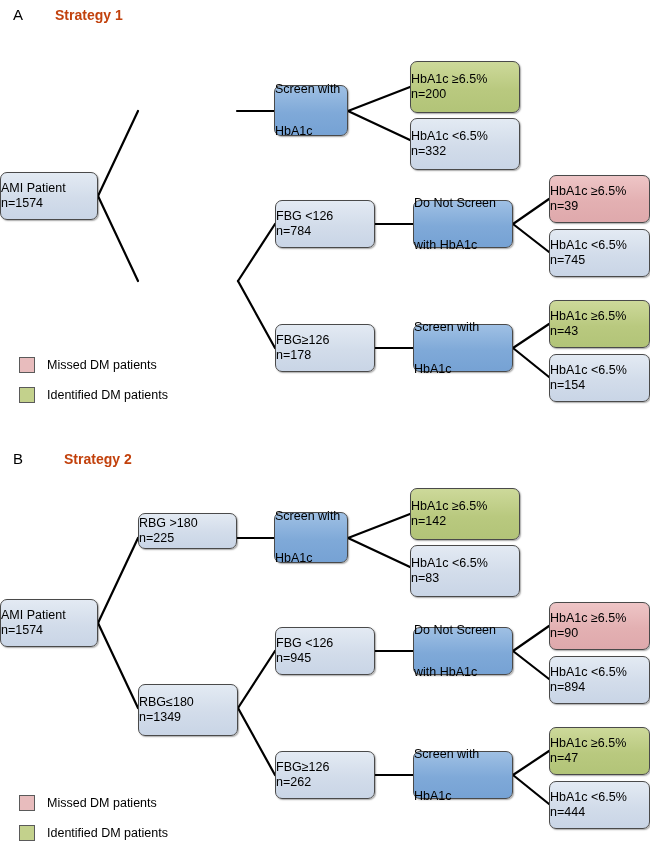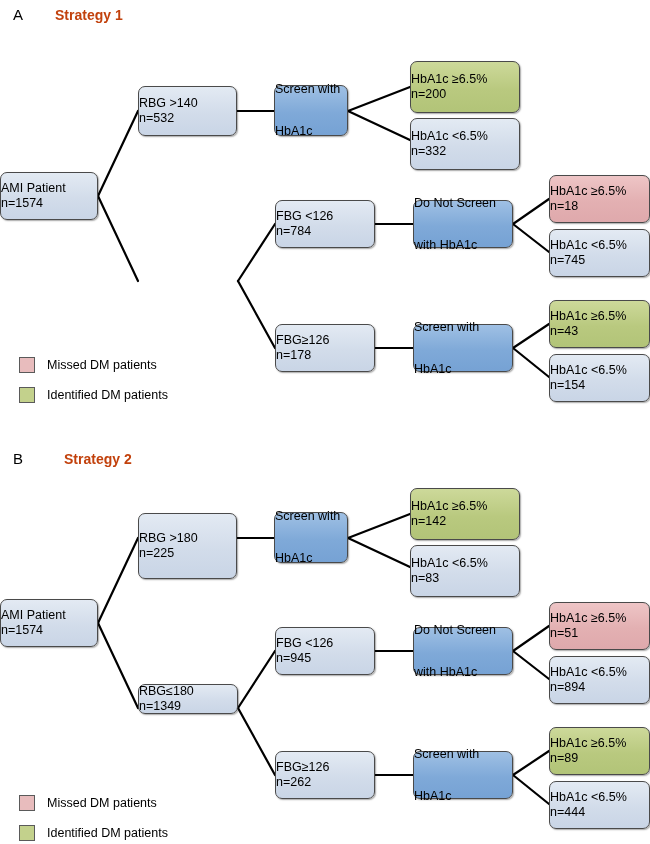--- a/index.html
+++ b/index.html
@@ -132,24 +132,20 @@
       <path d="M513,348 L549,324"></path>
       <path d="M513,348 L549,377"></path>
     </g>
   </svg>
 
   <div class="node fill-lightblue" style="left:0px; top:172px; width:98px; height:48px;">
     <span class="l1">AMI Patient</span>
     <span class="l2">n=1574</span>
   </div>
 
-  <div class="node fill-lightblue" style="left:138px; top:86px; width:99px; height:50px;">
-    <span class="l1">RBG &gt;140</span>
-    <span class="l2">n=532</span>
-  </div>
   <div class="node fill-blue" style="left:274px; top:85px; width:74px; height:51px;">
     <span class="l1">Screen with</span>
     <span class="l2">HbA1c</span>
   </div>
   <div class="node fill-green" style="left:410px; top:61px; width:110px; height:52px;">
     <span class="l1">HbA1c ≥6.5%</span>
     <span class="l2">n=200</span>
   </div>
   <div class="node fill-lightblue" style="left:410px; top:118px; width:110px; height:52px;">
     <span class="l1">HbA1c &lt;6.5%</span>
@@ -160,21 +156,21 @@
   <div class="node fill-lightblue" style="left:275px; top:200px; width:100px; height:48px;">
     <span class="l1">FBG &lt;126</span>
     <span class="l2">n=784</span>
   </div>
   <div class="node fill-blue" style="left:413px; top:200px; width:100px; height:48px;">
     <span class="l1">Do Not Screen</span>
     <span class="l2">with HbA1c</span>
   </div>
   <div class="node fill-pink" style="left:549px; top:175px; width:101px; height:48px;">
     <span class="l1">HbA1c ≥6.5%</span>
-    <span class="l2">n=18</span>
+    <span class="l2">n=39</span>
   </div>
   <div class="node fill-lightblue" style="left:549px; top:229px; width:101px; height:48px;">
     <span class="l1">HbA1c &lt;6.5%</span>
     <span class="l2">n=745</span>
   </div>
 
   <div class="node fill-lightblue" style="left:275px; top:324px; width:100px; height:48px;">
     <span class="l1">FBG≥126</span>
     <span class="l2">n=178</span>
   </div>
@@ -222,70 +218,70 @@
       <path d="M513,338 L549,314"></path>
       <path d="M513,338 L549,367"></path>
     </g>
   </svg>
 
   <div class="node fill-lightblue" style="left:0px; top:162px; width:98px; height:48px;">
     <span class="l1">AMI Patient</span>
     <span class="l2">n=1574</span>
   </div>
 
-  <div class="node fill-lightblue" style="left:138px; top:76px; width:99px; height:66px;">
+  <div class="node fill-lightblue" style="left:138px; top:76px; width:99px; height:36px;">
     <span class="l1">RBG &gt;180</span>
     <span class="l2">n=225</span>
   </div>
   <div class="node fill-blue" style="left:274px; top:75px; width:74px; height:51px;">
     <span class="l1">Screen with</span>
     <span class="l2">HbA1c</span>
   </div>
   <div class="node fill-green" style="left:410px; top:51px; width:110px; height:52px;">
     <span class="l1">HbA1c ≥6.5%</span>
     <span class="l2">n=142</span>
   </div>
   <div class="node fill-lightblue" style="left:410px; top:108px; width:110px; height:52px;">
     <span class="l1">HbA1c &lt;6.5%</span>
     <span class="l2">n=83</span>
   </div>
 
-  <div class="node fill-lightblue" style="left:138px; top:247px; width:100px; height:30px;">
+  <div class="node fill-lightblue" style="left:138px; top:247px; width:100px; height:52px;">
     <span class="l1">RBG≤180</span>
     <span class="l2">n=1349</span>
   </div>
 
   <div class="node fill-lightblue" style="left:275px; top:190px; width:100px; height:48px;">
     <span class="l1">FBG &lt;126</span>
     <span class="l2">n=945</span>
   </div>
   <div class="node fill-blue" style="left:413px; top:190px; width:100px; height:48px;">
     <span class="l1">Do Not Screen</span>
     <span class="l2">with HbA1c</span>
   </div>
   <div class="node fill-pink" style="left:549px; top:165px; width:101px; height:48px;">
     <span class="l1">HbA1c ≥6.5%</span>
-    <span class="l2">n=51</span>
+    <span class="l2">n=90</span>
   </div>
   <div class="node fill-lightblue" style="left:549px; top:219px; width:101px; height:48px;">
     <span class="l1">HbA1c &lt;6.5%</span>
     <span class="l2">n=894</span>
   </div>
 
   <div class="node fill-lightblue" style="left:275px; top:314px; width:100px; height:48px;">
     <span class="l1">FBG≥126</span>
     <span class="l2">n=262</span>
   </div>
   <div class="node fill-blue" style="left:413px; top:314px; width:100px; height:48px;">
     <span class="l1">Screen with</span>
     <span class="l2">HbA1c</span>
   </div>
   <div class="node fill-green" style="left:549px; top:290px; width:101px; height:48px;">
     <span class="l1">HbA1c ≥6.5%</span>
-    <span class="l2">n=89</span>
+    <span class="l2">n=47</span>
   </div>
   <div class="node fill-lightblue" style="left:549px; top:344px; width:101px; height:48px;">
     <span class="l1">HbA1c &lt;6.5%</span>
     <span class="l2">n=444</span>
   </div>
 
   <div class="legend-item" style="left:19px; top:358px;">
     <span class="legend-swatch pink"></span>
     <span class="legend-label">Missed DM patients</span>
   </div>

